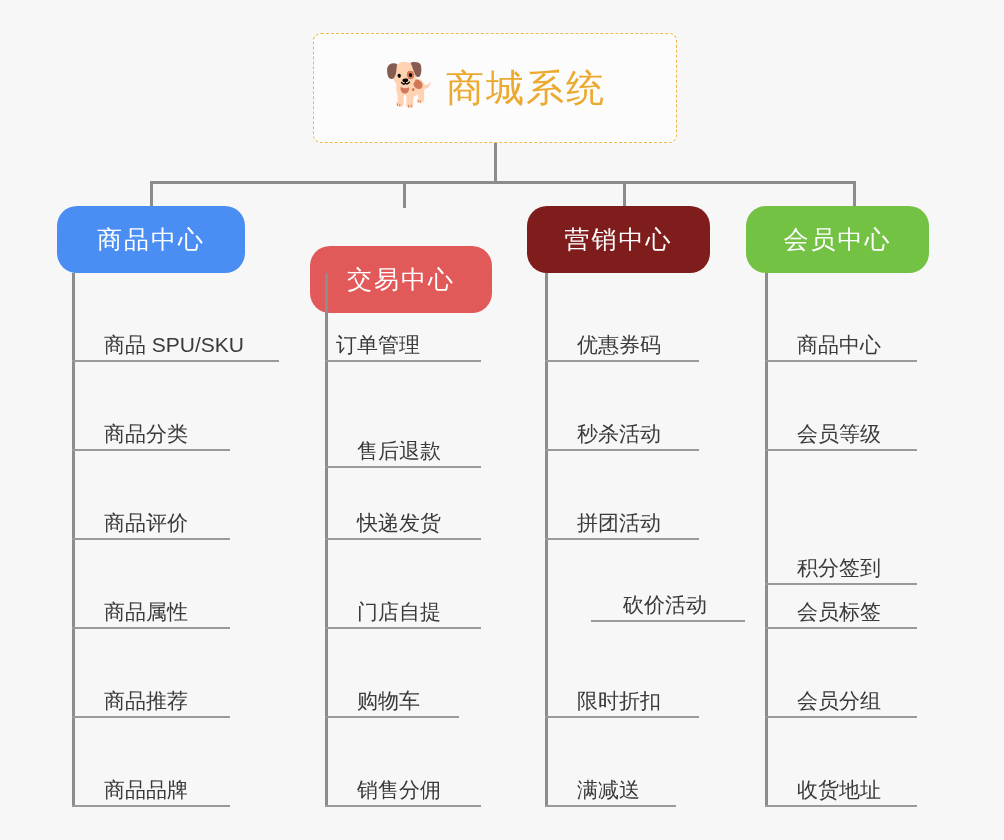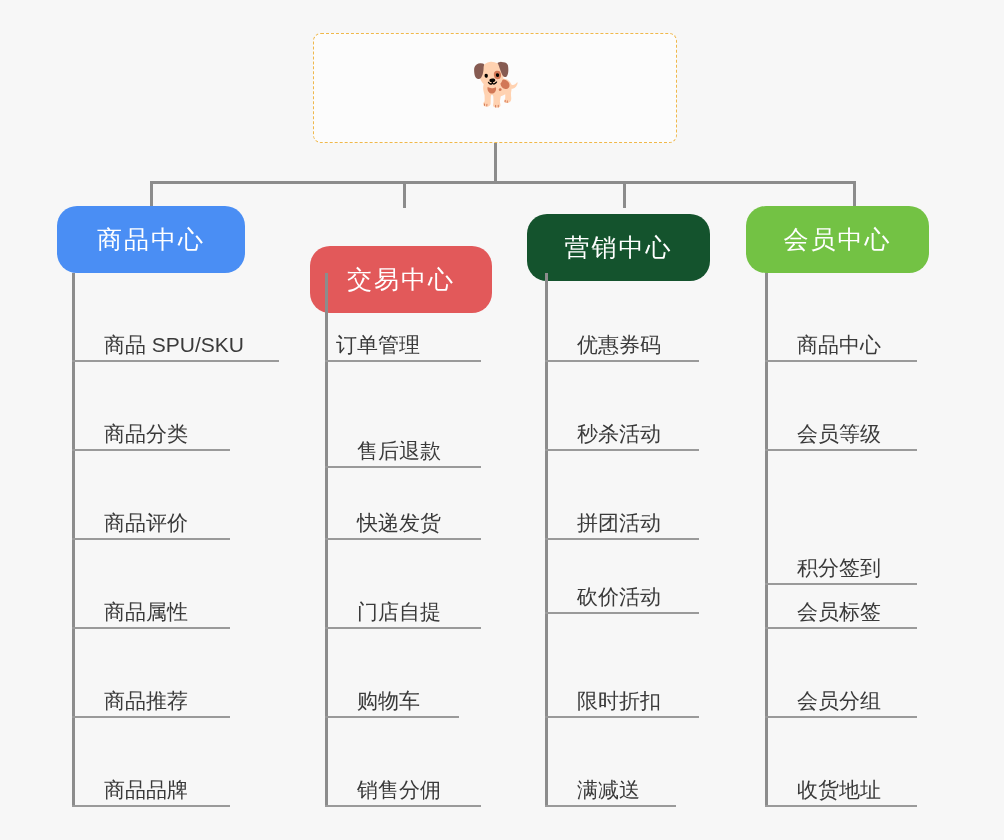--- a/index.html
+++ b/index.html
@@ -108,20 +108,21 @@
     text-align: center;
   }
 </style>
 </head>
 <body>
 
 <div id="mindmap">
 
   <div class="root-node">
     <span class="root-icon">🐕</span>
+    <span class="root-title">商城系统</span>
   </div>
 
   <div class="conn conn-v" style="left:494px; top:143px; height:40px;"></div>
   <div class="conn conn-h" style="left:150px; top:181px; width:706px;"></div>
   <div class="conn conn-v" style="left:150px; top:181px; height:27px;"></div>
   <div class="conn conn-v" style="left:403px; top:181px; height:27px;"></div>
   <div class="conn conn-v" style="left:623px; top:181px; height:27px;"></div>
   <div class="conn conn-v" style="left:853px; top:181px; height:27px;"></div>
 
   <div id="branch-layer">
@@ -166,35 +167,35 @@
         <div class="leaf" style="top: 267px; width: 156px;">
           <span class="leaf-label">门店自提</span>
         </div>
         <div class="leaf" style="top: 356px; width: 134px;">
           <span class="leaf-label">购物车</span>
         </div>
         <div class="leaf" style="top: 445px; width: 156px;">
           <span class="leaf-label">销售分佣</span>
         </div>
       </div>
-      <div class="branch" style="left: 527px; width: 183px; background: #14532d; margin-top: 8px;">
+      <div class="branch" style="left: 527px; width: 183px; background: #7f1d1d;">
         <span class="branch-label">营销中心</span>
       </div>
       <div class="column" style="left: 545px; height: 534px; top: 273px;">
         <div class="spine" style="height: 534px;"></div>
         <div class="leaf" style="top: 0px; width: 154px;">
           <span class="leaf-label">优惠券码</span>
         </div>
         <div class="leaf" style="top: 89px; width: 154px;">
           <span class="leaf-label">秒杀活动</span>
         </div>
         <div class="leaf" style="top: 178px; width: 154px;">
           <span class="leaf-label">拼团活动</span>
         </div>
-        <div class="leaf" style="top: 252px; width: 154px;">
+        <div class="leaf" style="top: 260px; width: 154px; margin-left: 46px;">
           <span class="leaf-label">砍价活动</span>
         </div>
         <div class="leaf" style="top: 356px; width: 154px;">
           <span class="leaf-label">限时折扣</span>
         </div>
         <div class="leaf" style="top: 445px; width: 131px;">
           <span class="leaf-label">满减送</span>
         </div>
       </div>
       <div class="branch" style="left: 746px; width: 183px; background: rgb(115, 194, 68);">

